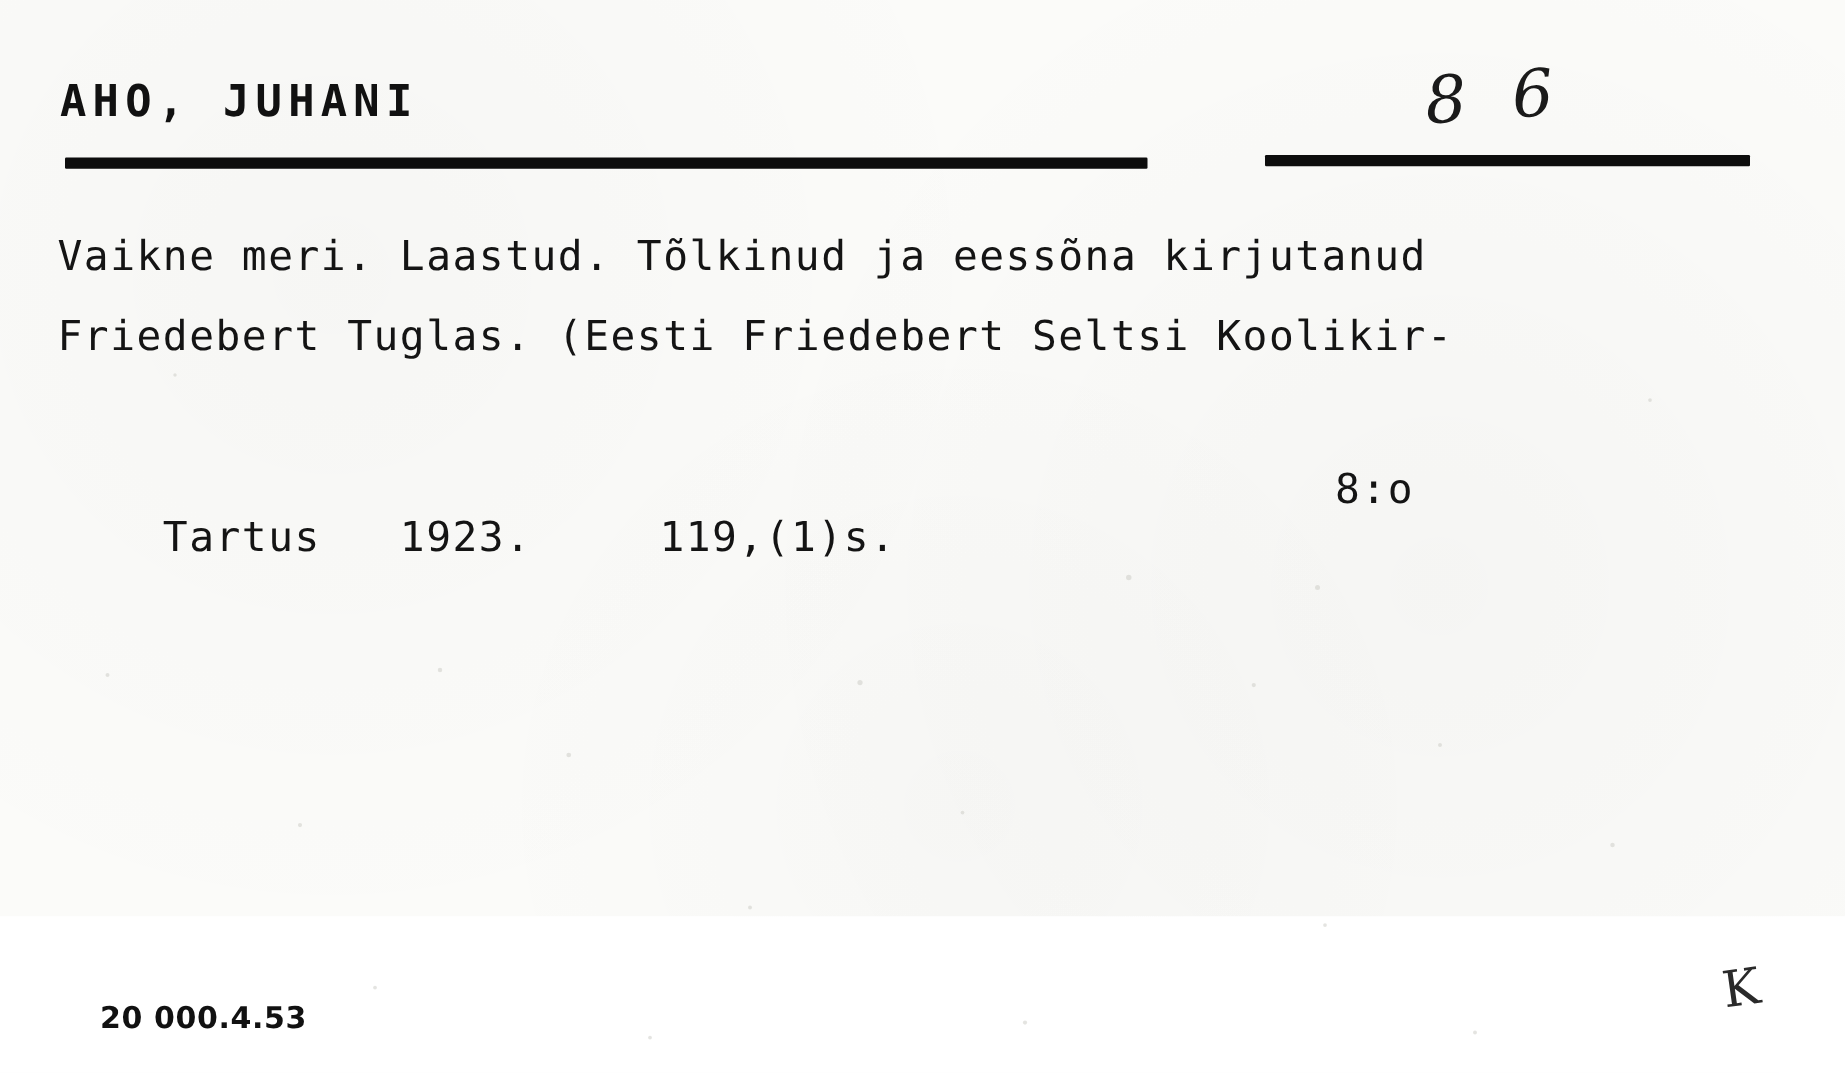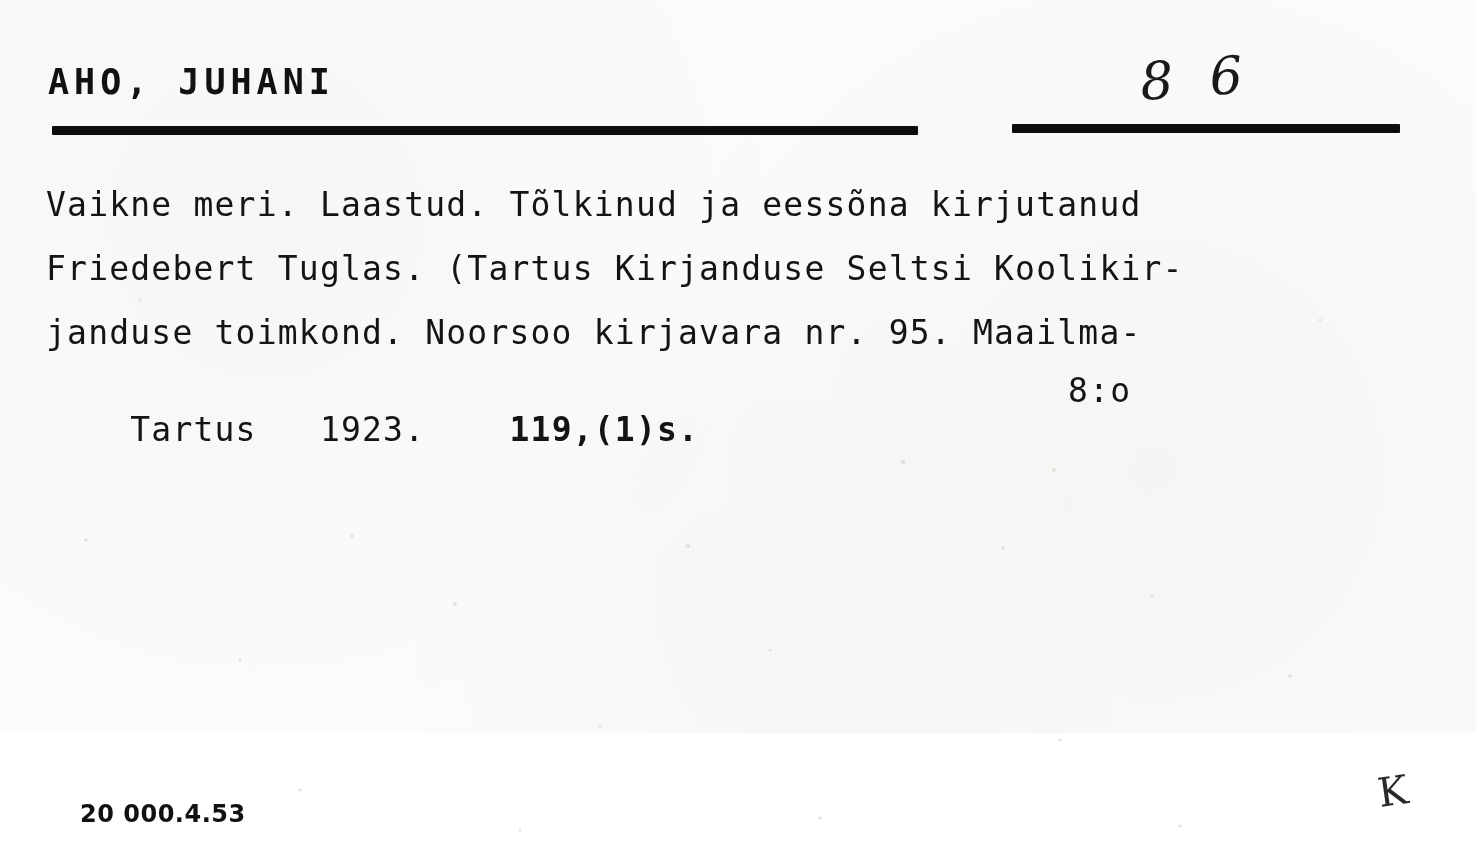--- a/index.html
+++ b/index.html
@@ -87,21 +87,21 @@
     position: absolute;
     left: 46px;
     top: 371px;
     width: 1400px;
     font-family: "DejaVu Sans Mono", monospace;
     font-size: 33px;
     letter-spacing: 1.2px;
     color: #141414;
     white-space: pre;
   }
-  .imprint-row .pagecount { margin-left: 0; font-weight: bold; }
+  .imprint-row .pagecount { margin-left: 18px; }
   .imprint-format {
     position: absolute;
     left: 1022px;
     top: 0;
     white-space: pre;
   }
 
   .printcode {
     position: absolute;
     left: 80px;
@@ -156,22 +156,21 @@
 
   <div class="heading">AHO, JUHANI</div>
 
   <div class="callnumber">8 6</div>
 
   <div class="rule" id="rule-left"></div>
   <div class="rule" id="rule-right"></div>
 
   <div class="body-block">
     <div class="body-line">Vaikne meri. Laastud. Tõlkinud ja eessõna kirjutanud</div>
-    <div class="body-line">Friedebert Tuglas. (Tartus Kirjanduse Seltsi Koolikir-</div>
-    <div class="body-line">janduse toimkond. Noorsoo kirjavara nr. 95. Maailma-</div>
+    <div class="body-line">Friedebert Tuglas. (Eesti Friedebert Seltsi Koolikir-</div>
   </div>
 
   <div class="imprint-row">
     <span>Tartus   1923.</span><span>    </span><span class="pagecount">119,(1)s.</span>
     <span class="imprint-format">8:o</span>
   </div>
 
   <div class="printcode">20 000.4.53</div>
 
   <div class="pencil-mark">K</div>

